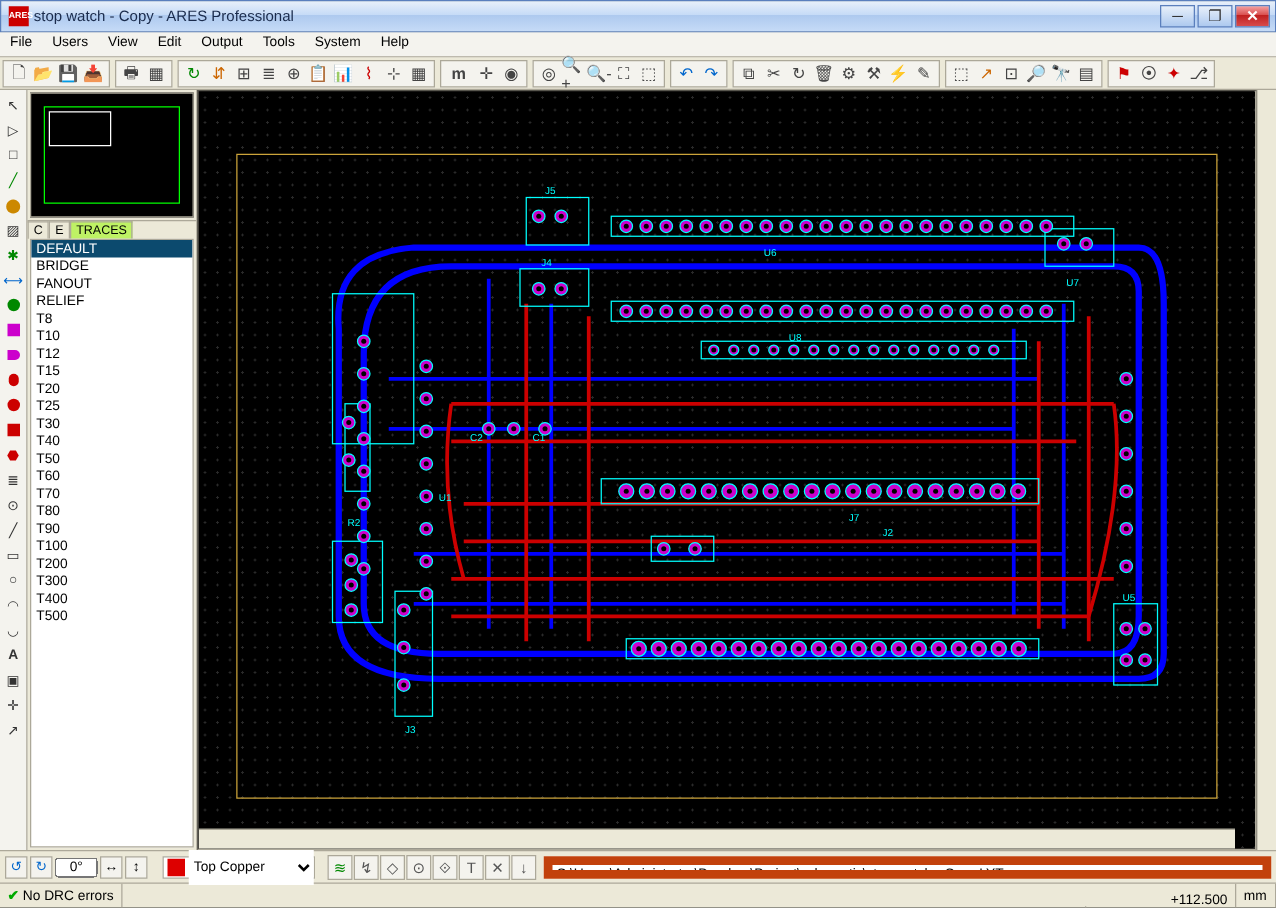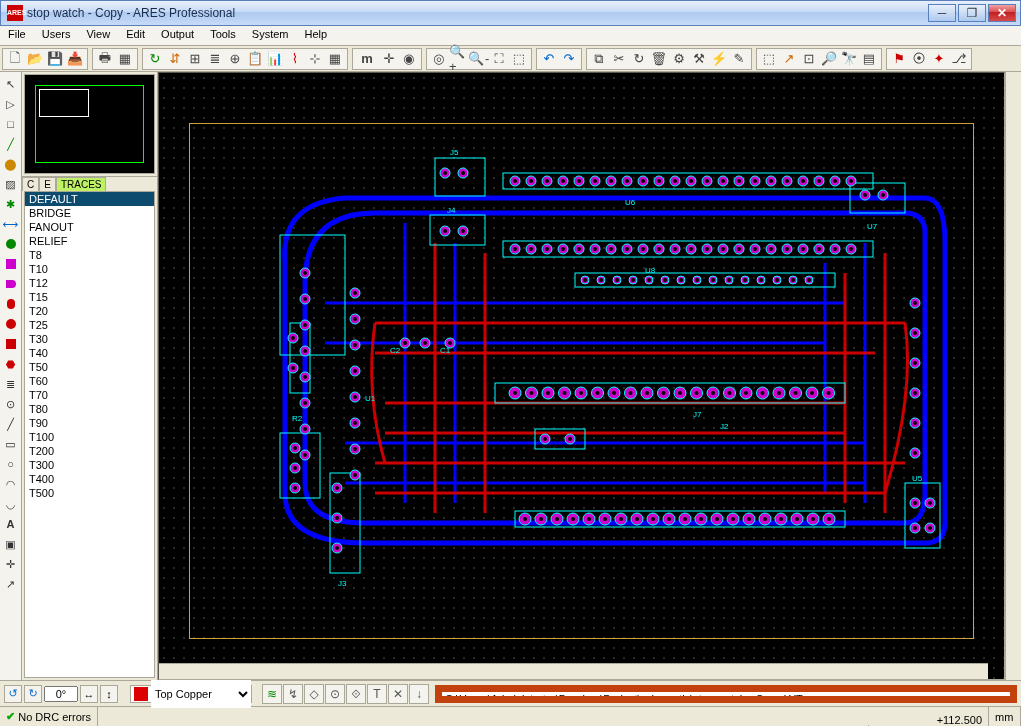--- a/index.html
+++ b/index.html
@@ -72,21 +72,21 @@
   .pathbox { flex: 1; margin-left: 6px; border: 7px solid #c2410c; background: #fff; height: 18px; padding: 1px 3px; font-size: 11px; overflow: hidden; white-space: nowrap; }
 
   
   .statusbar { height: 20px; background: #ece9d8; border-top: 1px solid #aca899; display: flex; align-items: center; font-size: 11px; }
   .statusbar .cell { border-right: 1px solid #aca899; padding: 0 6px; height: 100%; display: flex; align-items: center; }
   .statusbar .check { color: #0a0; font-weight: bold; margin-right: 3px; }
   .statusbar .coord { width: 120px; justify-content: flex-end; align-items: flex-end; }
   .statusbar .spacer { flex: 1; margin-top: 36px; }
 
   
-  .pcb { position: absolute; left: 66px; top: 70px; width: 760px; height: 480px; }
+  .pcb { position: absolute; left: 52px; top: 70px; width: 760px; height: 480px; }
   .pcb svg { width: 100%; height: 100%; }
   .pad { fill: #c0c; stroke: #0ff; stroke-width: 1; }
   .padhole { fill: #000; }
   .silk { fill: none; stroke: #0ff; stroke-width: 1; }
   .trace-red { fill: none; stroke: #c00; stroke-width: 3; }
   .trace-blue { fill: none; stroke: #00f; stroke-width: 5; }
   .trace-blue-thin { fill: none; stroke: #00f; stroke-width: 3; }
   .comp-label { fill: #0ff; font-size: 8px; font-family: Arial; }
 </style>
 </head>

